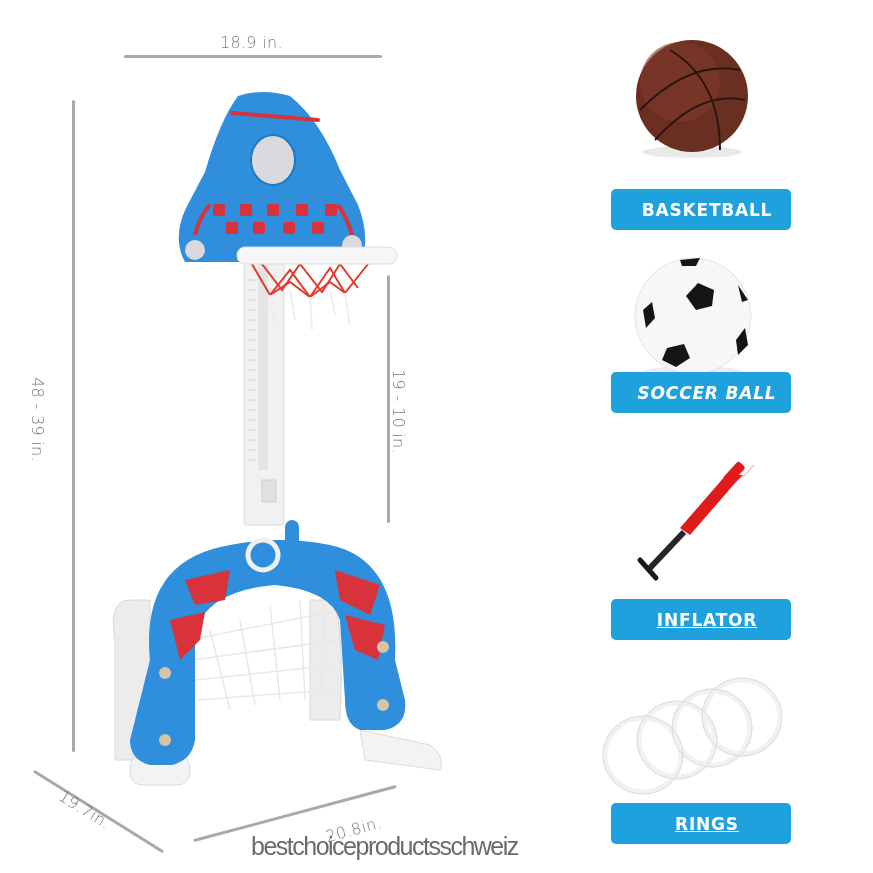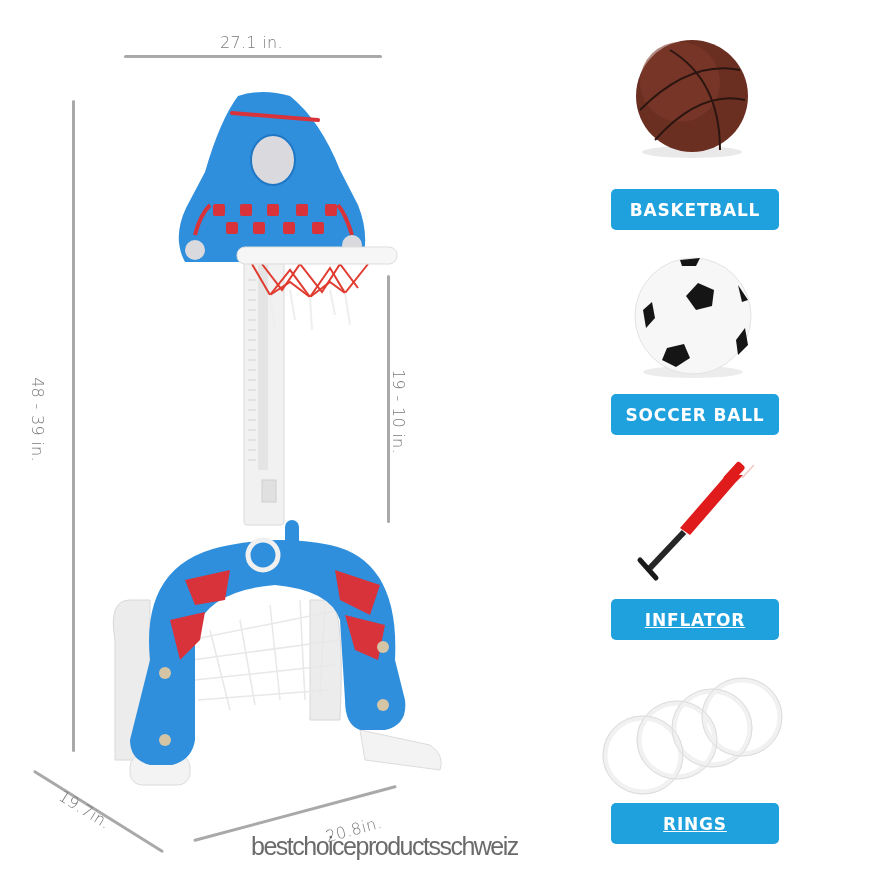--- a/index.html
+++ b/index.html
@@ -1,27 +1,27 @@
 <!DOCTYPE html>
 <html><head>
 <meta charset="utf-8">
 <style>
   html,body{margin:0;padding:0;background:#ffffff;}
   body{width:873px;height:873px;position:relative;overflow:hidden;font-family:"Liberation Sans","DejaVu Sans",sans-serif;}
   .dim-line{position:absolute;background:#a9a9a9;border-radius:2px;}
   .dim-text{position:absolute;color:#7a7a7a;font-size:16px;letter-spacing:0.3px;white-space:nowrap;font-family:"DejaVu Sans","Liberation Sans",sans-serif;font-weight:300;}
-  .label-btn{position:absolute;left:611px;width:168px;height:41px;background:#1ea1dd;border-radius:5px;color:#fff;font-size:17px;font-weight:bold;letter-spacing:0.8px;display:flex;align-items:center;justify-content:center;font-family:"DejaVu Sans","Liberation Sans",sans-serif;}
+  .label-btn{position:absolute;left:611px;width:168px;height:41px;background:#1ea1dd;border-radius:5px;color:#fff;font-size:17px;font-weight:bold;letter-spacing:0.8px;display:flex;align-items:center;justify-content:center;font-family:"DejaVu Sans","Liberation Sans",sans-serif;padding-left:12px;}
   .watermark{position:absolute;left:251px;top:832px;font-size:25px;color:#6b6b6b;letter-spacing:-1.5px;font-family:"Liberation Sans",sans-serif;white-space:nowrap;}
   svg{position:absolute;overflow:visible;}
 </style>
 </head>
 <body>
 
 <div class="dim-line" style="left:124px;top:55px;width:258px;height:3px;"></div>
-<div class="dim-text" style="left:220px;top:33px;">27.1 in.</div>
+<div class="dim-text" style="left:220px;top:33px;">18.9 in.</div>
 
 <div class="dim-line" style="left:72px;top:100px;width:3px;height:652px;"></div>
 <div class="dim-text" style="left:-5px;top:410px;transform:rotate(90deg);">48 - 39 in.</div>
 
 <div class="dim-line" style="left:387px;top:275px;width:3px;height:248px;"></div>
 <div class="dim-text" style="left:356px;top:402px;transform:rotate(90deg);">19 - 10 in.</div>
 
 <div class="dim-line" style="left:22px;top:810px;width:153px;height:3px;transform:rotate(32deg);"></div>
 <div class="dim-text" style="left:56px;top:800px;transform:rotate(32deg);">19.7in.</div>
 
@@ -154,17 +154,17 @@
   </g>
   <g fill="none" stroke="#dcdcdc" stroke-width="1">
     <ellipse cx="643" cy="755" rx="40" ry="39"></ellipse>
     <ellipse cx="677" cy="740" rx="40" ry="39"></ellipse>
     <ellipse cx="712" cy="728" rx="40" ry="39"></ellipse>
     <ellipse cx="742" cy="717" rx="40" ry="39"></ellipse>
   </g>
 </svg>
 
 <div class="label-btn" style="top:189px;">BASKETBALL</div>
-<div class="label-btn" style="top:394px;">SOCCER BALL</div>
+<div class="label-btn" style="top:372px;font-style:italic;">SOCCER BALL</div>
 <div class="label-btn" style="top:599px;text-decoration:underline;">INFLATOR</div>
 <div class="label-btn" style="top:803px;text-decoration:underline;">RINGS</div>
 
 <div class="watermark">bestchoiceproductsschweiz</div>
 
 </body></html>

